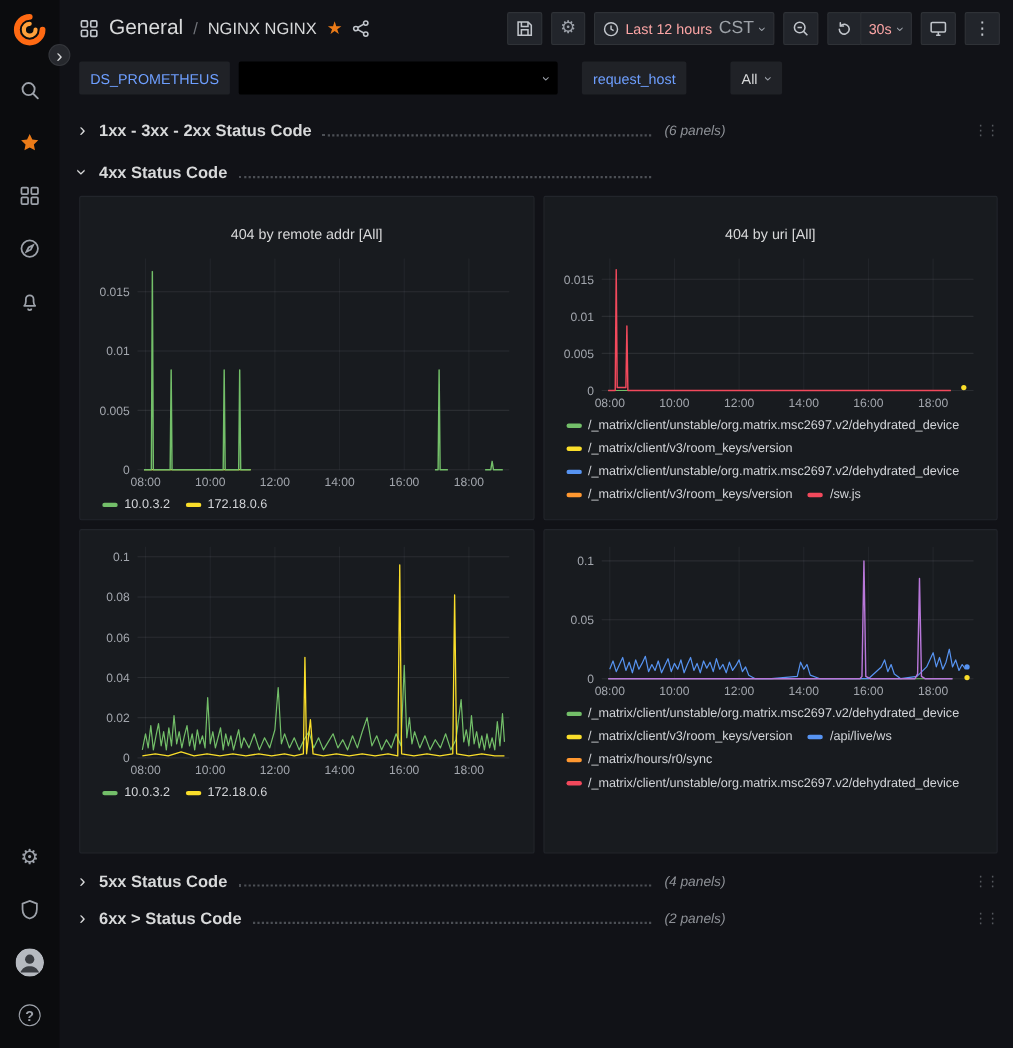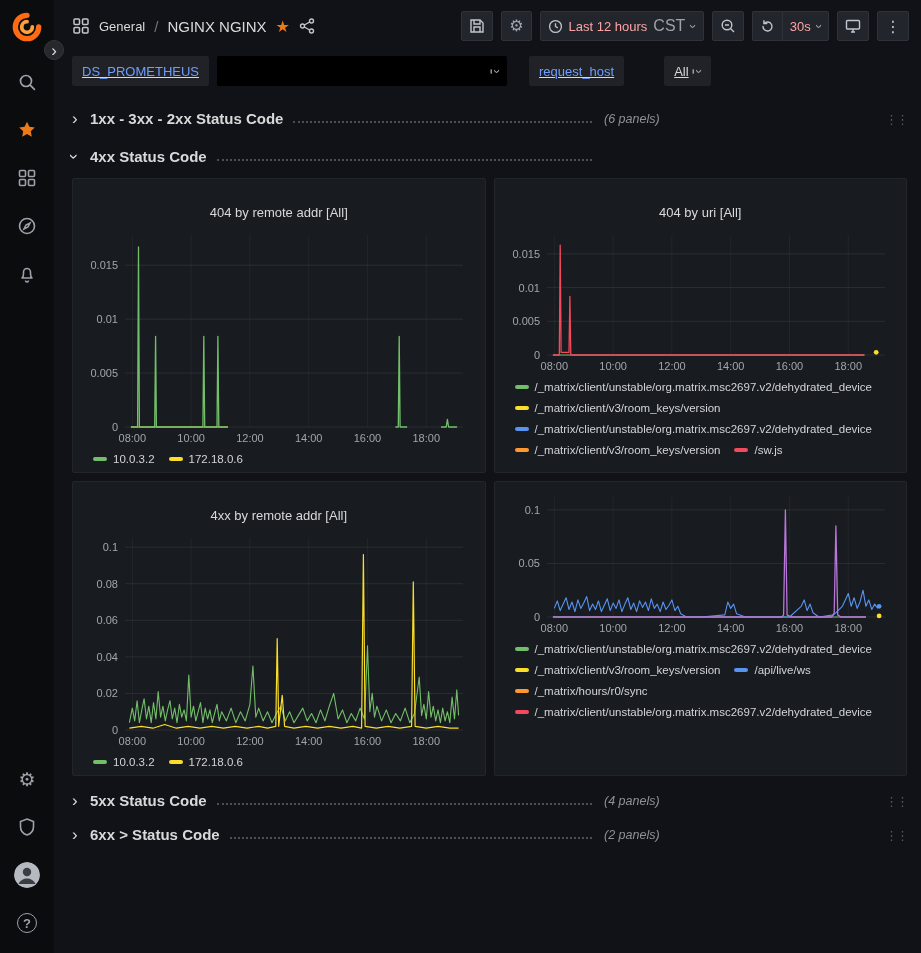--- a/index.html
+++ b/index.html
@@ -20,38 +20,38 @@
     color:#9da2aa; font-size:13px; font-weight:bold; display:flex; align-items:center; justify-content:center; }
   .collapse-btn { position:absolute; top:40px; right:-10px; width:20px; height:20px;
     background:#26282d; border:1px solid #35373c; border-radius:50%; color:#d8d9da;
     display:flex; align-items:center; justify-content:center; font-size:13px; cursor:pointer; z-index:5; }
 
   
   .main { flex:1; display:flex; flex-direction:column; min-width:0; }
 
   .topbar { height:52px; display:flex; align-items:center; padding:0 12px 0 18px; }
   .tb-left { display:flex; align-items:center; gap:9px; }
-  .crumb { font-size:13px; color:#d8d9da; cursor:pointer; }
+  .crumb { font-size:19px; color:#d8d9da; cursor:pointer; }
   .crumb-sep { color:#707379; font-size:15px; }
   .crumb-title { font-size:15px; color:#d8d9da; font-weight:500; cursor:pointer; }
   .star-glyph { color:#eb7b18; font-size:16px; cursor:pointer; }
   .tb-right { margin-left:auto; display:flex; align-items:center; gap:8px; }
   .tb-btn { height:30px; min-width:30px; padding:0 7px; background:#22252b; border:1px solid #2f3237;
     border-radius:2px; color:#c2c6cc; display:flex; align-items:center; justify-content:center;
     gap:6px; cursor:pointer; font-size:13px; font-family:inherit; }
   .tb-btn .lbl { color:#fca5a5; white-space:nowrap; }
   .tz { font-size:16px; color:#9da2a8; }
   .btn-group { display:flex; }
   .btn-group .tb-btn:first-child { border-top-right-radius:0; border-bottom-right-radius:0; border-right:none; }
   .btn-group .tb-btn:last-child { border-top-left-radius:0; border-bottom-left-radius:0; }
   .caret { display:inline-block; transform:rotate(90deg); color:#9da2aa; font-size:13px; line-height:1; }
   .kebab-glyph { font-size:16px; color:#c2c6cc; }
 
   
-  .subbar { height:38px; display:flex; align-items:center; padding:0 14px 0 18px; gap:8px;text-decoration:underline; }
+  .subbar { height:38px; display:flex; align-items:center; padding:0 14px 0 18px; gap:8px; }
   .chip { height:30px; display:flex; align-items:center; padding:0 10px; background:#202227;
     border-radius:2px; font-size:13px; color:#6e9fff; cursor:pointer; white-space:nowrap; }
   .ds-select { width:290px; height:30px; background:#000; border-radius:2px; display:flex;
     align-items:center; justify-content:flex-end; padding:0 8px; cursor:pointer; }
   .val-select { height:30px; display:flex; align-items:center; gap:8px; padding:0 10px;
     background:#202227; border-radius:2px; font-size:13px; color:#d8d9da; cursor:pointer;margin-left:32px; }
   .gap-lg { margin-left:14px; }
 
   
   .dashboard { flex:1; overflow:hidden; padding:8px 14px 0 18px; }
@@ -359,21 +359,20 @@
                 <span class="legend-marker" style="background: rgb(255, 152, 48);"></span>
                 <span>/_matrix/client/v3/room_keys/version</span>
               </span>
               <span class="legend-item">
                 <span class="legend-marker" style="background: rgb(242, 73, 92);"></span>
                 <span>/sw.js</span>
               </span>
             </div>
         </section>
         <section class="panel">
-          <div class="panel-title">4xx by remote addr [All]</div>
           <div class="chart chart-c"><svg viewBox="0 0 396 222" width="396" height="222">
                 <line x1="51.34782608695652" x2="51.34782608695652" y1="10" y2="202" stroke="rgba(204,204,220,0.06)"></line>
                 <text x="51.34782608695652" y="217" text-anchor="middle" font-size="11" fill="#a2a6ad">08:00</text>
                 <line x1="110.1304347826087" x2="110.1304347826087" y1="10" y2="202" stroke="rgba(204,204,220,0.06)"></line>
                 <text x="110.1304347826087" y="217" text-anchor="middle" font-size="11" fill="#a2a6ad">10:00</text>
                 <line x1="168.91304347826087" x2="168.91304347826087" y1="10" y2="202" stroke="rgba(204,204,220,0.06)"></line>
                 <text x="168.91304347826087" y="217" text-anchor="middle" font-size="11" fill="#a2a6ad">12:00</text>
                 <line x1="227.69565217391303" x2="227.69565217391303" y1="10" y2="202" stroke="rgba(204,204,220,0.06)"></line>
                 <text x="227.69565217391303" y="217" text-anchor="middle" font-size="11" fill="#a2a6ad">14:00</text>
                 <line x1="286.47826086956525" x2="286.47826086956525" y1="10" y2="202" stroke="rgba(204,204,220,0.06)"></line>

